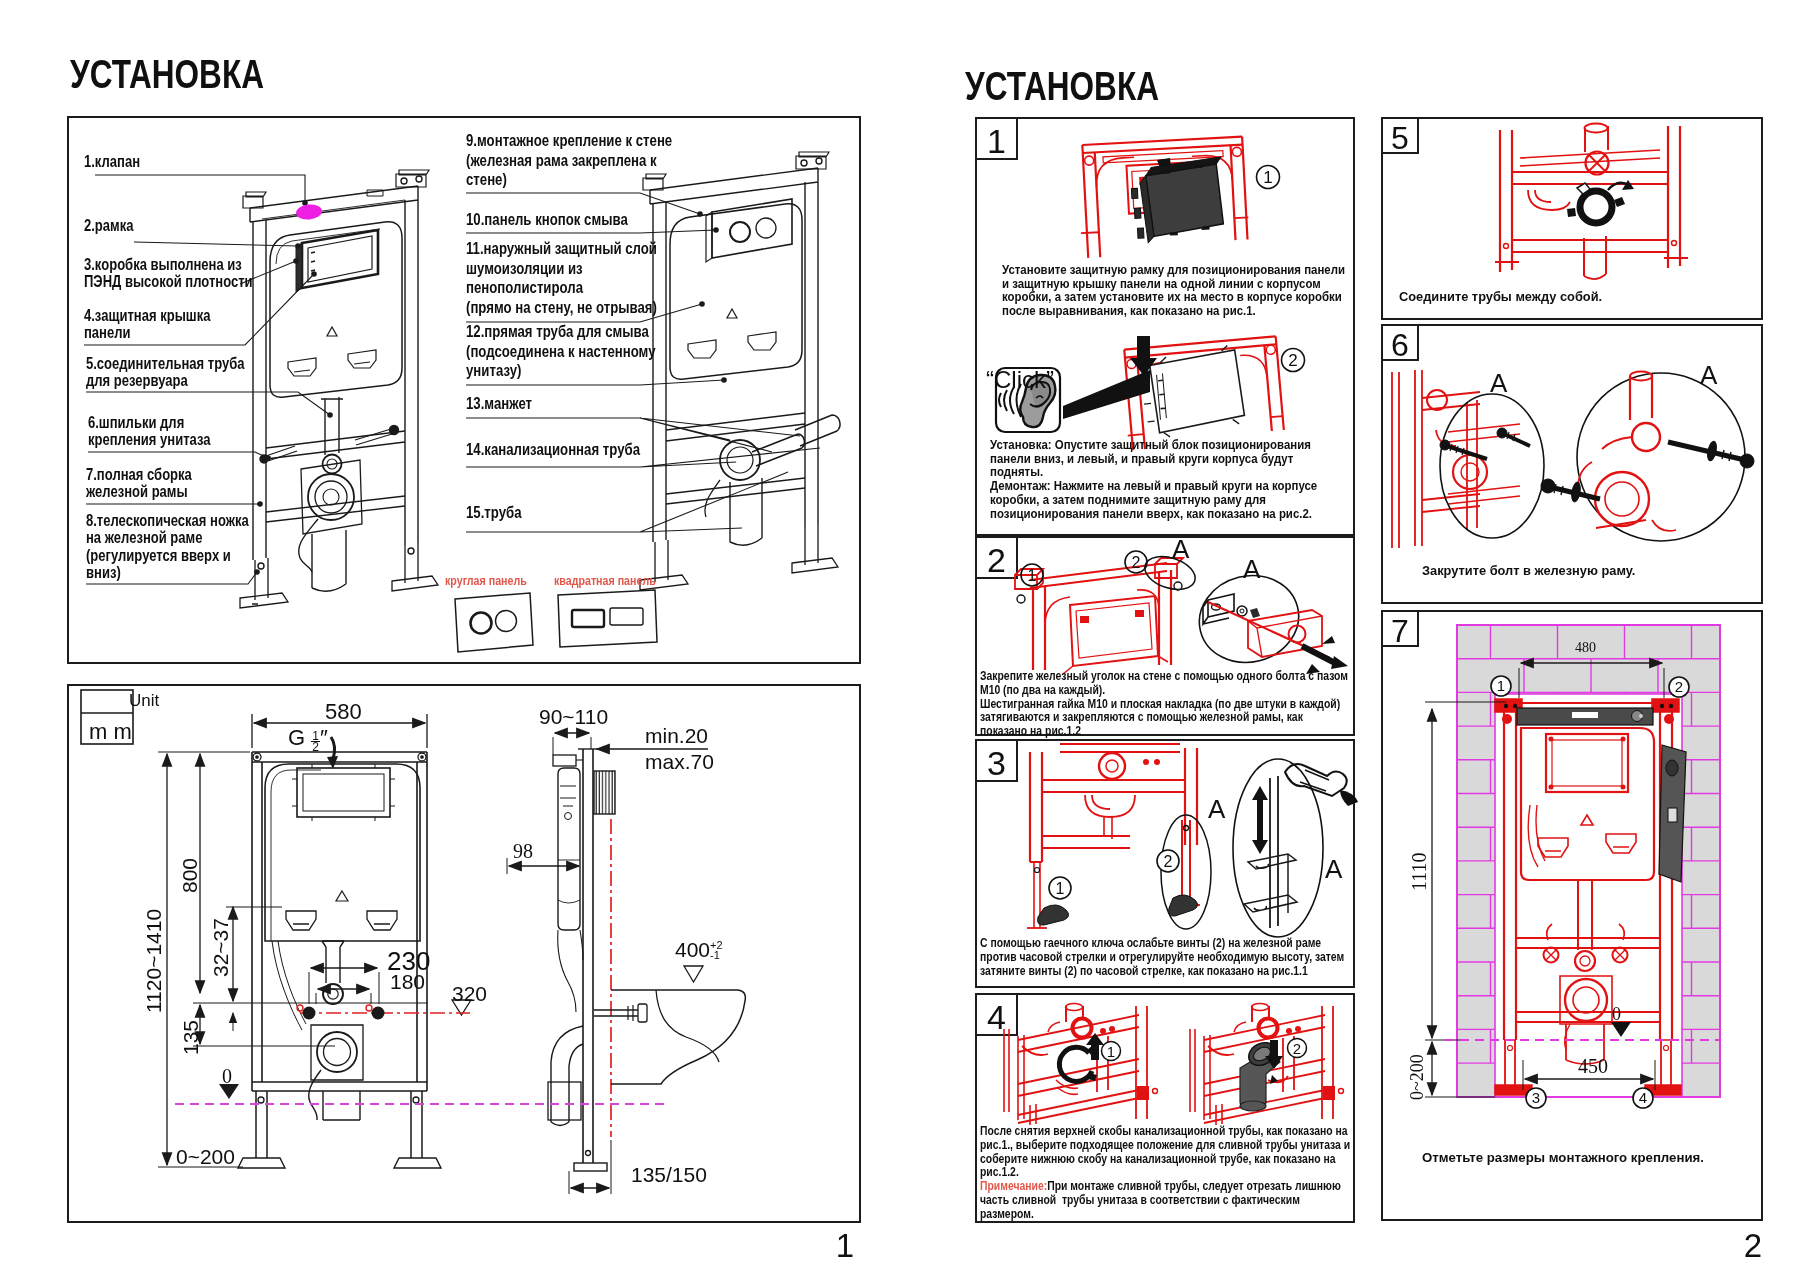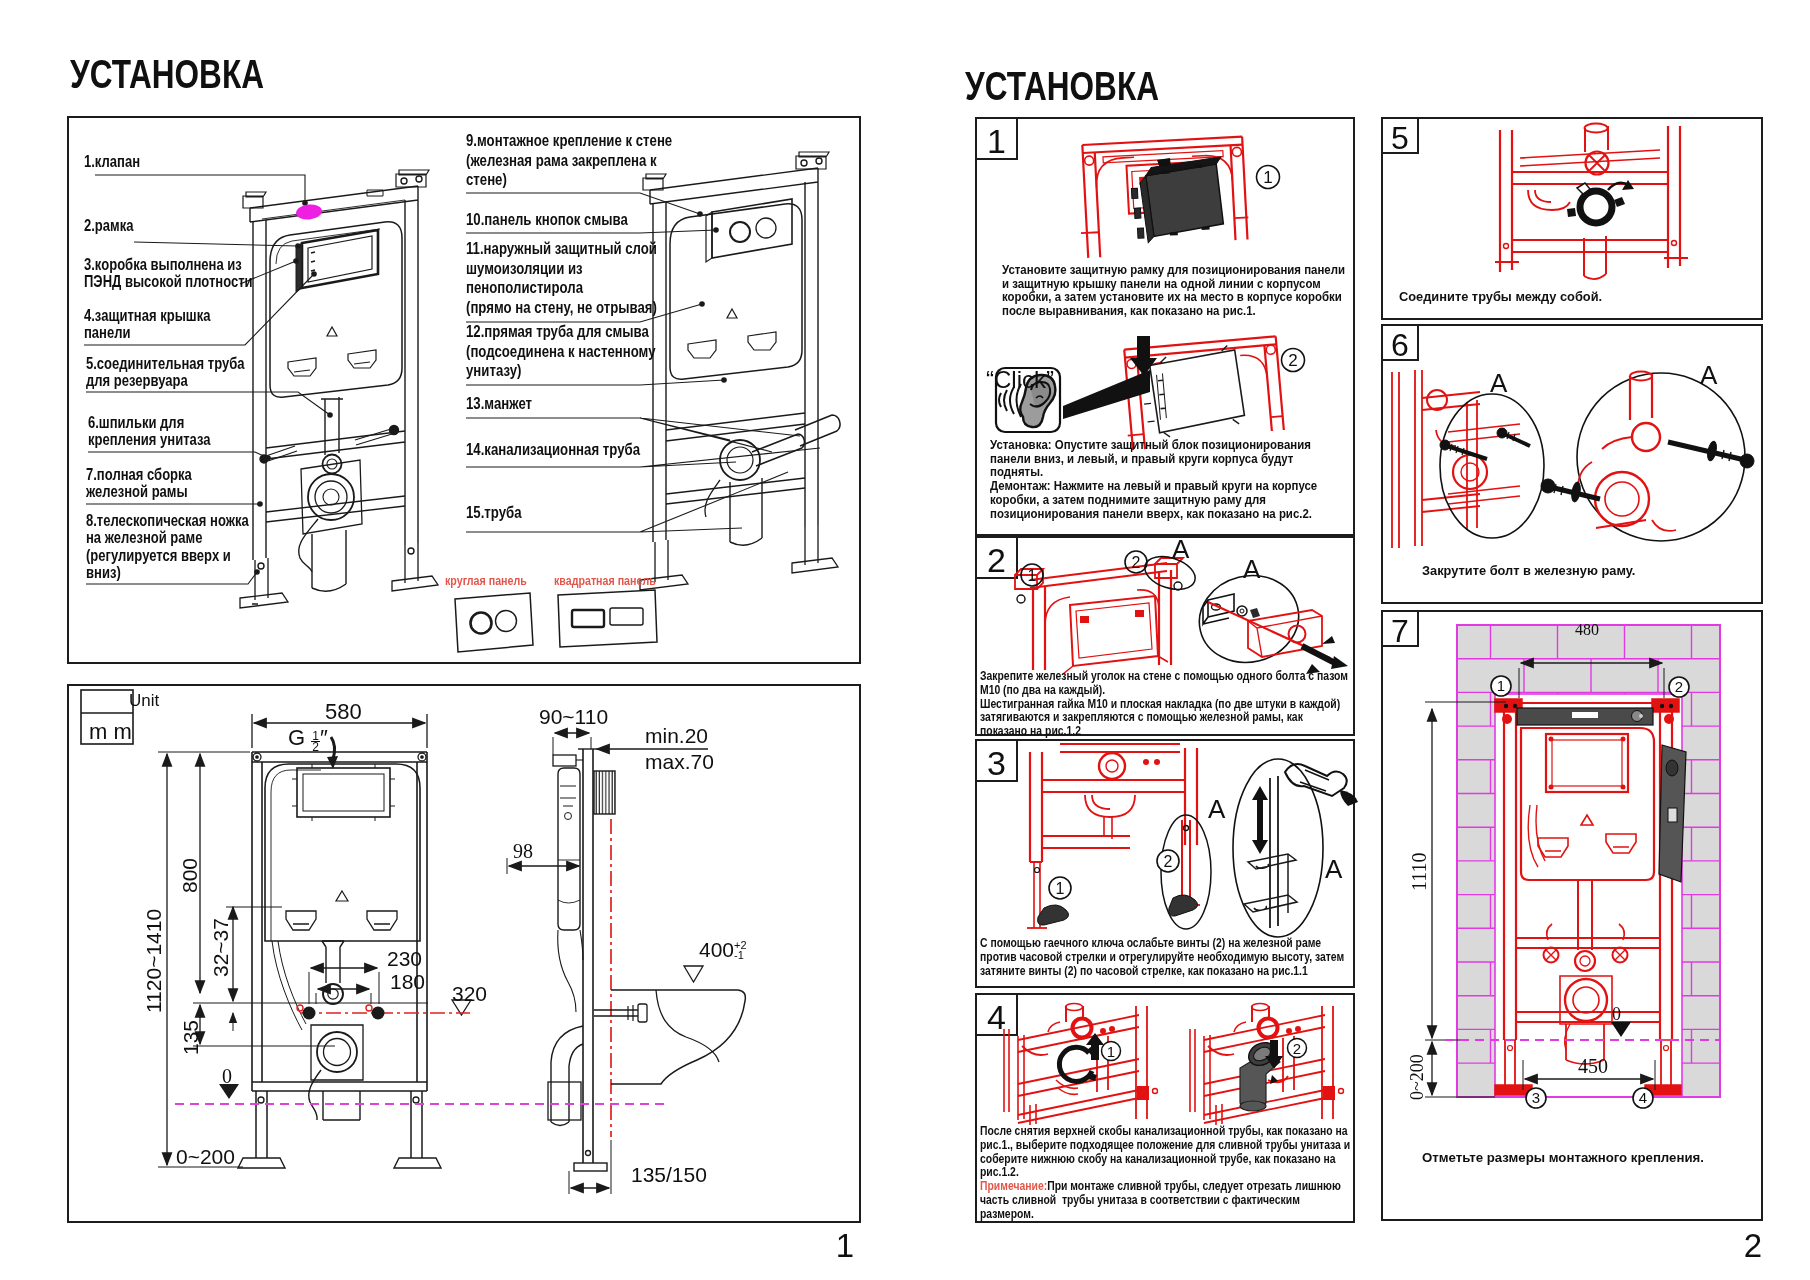--- a/index.html
+++ b/index.html
@@ -195,26 +195,26 @@
   <div class="dm" style="left:89px;top:721px;font-size:22px;">m m</div>
   <div class="dm" style="left:325px;top:701px;font-size:22px;">580</div>
   <div class="dm" style="left:539px;top:706px;font-size:21px;">90~110</div>
   <div class="dm" style="left:645px;top:725px;font-size:21px;">min.20</div>
   <div class="dm" style="left:645px;top:751px;font-size:21px;">max.70</div>
   <div class="dm" style="left:513px;top:841px;font-size:20px;font-family:'Liberation Serif',serif;">98</div>
   <div class="dm rot" style="left:143px;top:1013px;font-size:21px;">1120~1410</div>
   <div class="dm rot" style="left:179px;top:893px;font-size:21px;">800</div>
   <div class="dm rot" style="left:210px;top:977px;font-size:21px;">32~37</div>
   <div class="dm rot" style="left:180px;top:1055px;font-size:21px;">135</div>
-  <div class="dm" style="left:387px;top:948px;font-size:21px;">230</div>
+  <div class="dm" style="left:387px;top:948px;font-size:26px;">230</div>
   <div class="dm" style="left:390px;top:971px;font-size:21px;">180</div>
   <div class="dm" style="left:452px;top:983px;font-size:21px;text-align:center;">320</div>
   <div class="dm" style="left:222px;top:1066px;font-size:20px;font-family:'Liberation Serif',serif;">0</div>
   <div class="dm" style="left:176px;top:1146px;font-size:21px;">0~200</div>
-  <div class="dm" style="left:675px;top:939px;font-size:21px;margin-left:24px;">400<span style="display:inline-block;vertical-align:-2px;font-size:11px;line-height:10px;">+2<br>-1</span></div>
+  <div class="dm" style="left:675px;top:939px;font-size:21px;">400<span style="display:inline-block;vertical-align:-2px;font-size:11px;line-height:10px;">+2<br>-1</span></div>
   <div class="dm" style="left:631px;top:1164px;font-size:21px;">135/150</div>
   <div class="dm" style="left:288px;top:727px;font-size:22px;">G <span style="display:inline-block;vertical-align:-6px;font-size:12px;line-height:10px;text-align:center;"><span style="display:inline-block;border-bottom:1.5px solid #101010;padding:0 1px;">1</span><br>2</span>″</div>
 
   <svg style="left:67px;top:684px;" width="794" height="539" viewBox="67 684 794 539">
     <defs>
       <pattern id="hatch" width="3.2" height="4" patternUnits="userSpaceOnUse">
         <rect width="3.2" height="4" fill="#fff"></rect>
         <line x1="1" y1="0" x2="1" y2="4" stroke="#1a1a1a" stroke-width="1.1"></line>
       </pattern>
       <marker id="ar" viewBox="0 0 10 10" refX="9" refY="5" markerWidth="11" markerHeight="11" orient="auto-start-reverse">
@@ -399,21 +399,21 @@
 соберите нижнюю скобу на канализационной трубе, как показано на
 рис.1.2.
 <span class="red">Примечание:</span>При монтаже сливной трубы, следует отрезать лишнюю
 часть сливной  трубы унитаза в соответствии с фактическим
 размером.</div>
 
   <div class="tx" style="left:1399px;top:289px;font-size:13.5px;transform:scaleX(0.95);">Соедините трубы между собой.</div>
   <div class="tx" style="left:1422px;top:563px;font-size:13.5px;transform:scaleX(0.95);">Закрутите болт в железную раму.</div>
   <div class="tx" style="left:1422px;top:1150px;font-size:13.5px;transform:scaleX(0.98);">Отметьте размеры монтажного крепления.</div>
 
-  <div class="dm" style="left:1575px;top:622px;font-size:16px;font-family:'Liberation Serif',serif;">480</div>
+  <div class="dm" style="left:1575px;top:641px;font-size:14px;font-family:'Liberation Serif',serif;">480</div>
   <div class="dm rot" style="left:1409px;top:891px;font-size:20px;font-family:'Liberation Serif',serif;">1110</div>
   <div class="dm rot" style="left:1408px;top:1100px;font-size:18px;font-family:'Liberation Serif',serif;">0~200</div>
   <div class="dm" style="left:1578px;top:1056px;font-size:20px;font-family:'Liberation Serif',serif;">450</div>
   <div class="dm" style="left:1612px;top:1005px;font-size:18px;font-family:'Liberation Serif',serif;">0</div>
 
   <svg style="left:975px;top:117px;" width="380" height="419" viewBox="975 117 380 419">
     <g fill="none" stroke="#e21212" stroke-width="2">
 
       <g transform="translate(0,-6) rotate(-3 1160 200)">
         <path d="M1085,155 H1245 M1085,147 H1245" stroke-width="2.2"></path>

